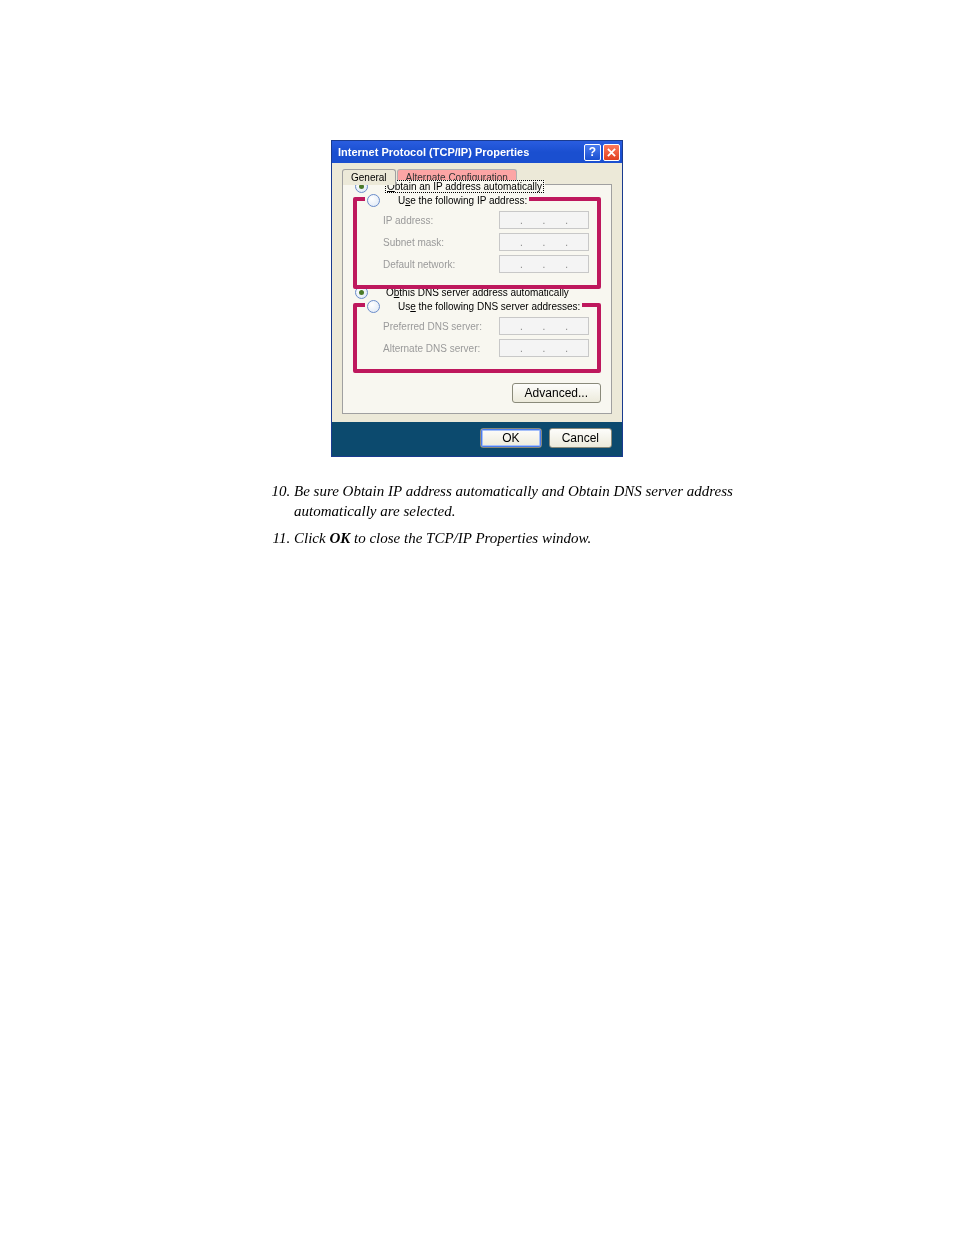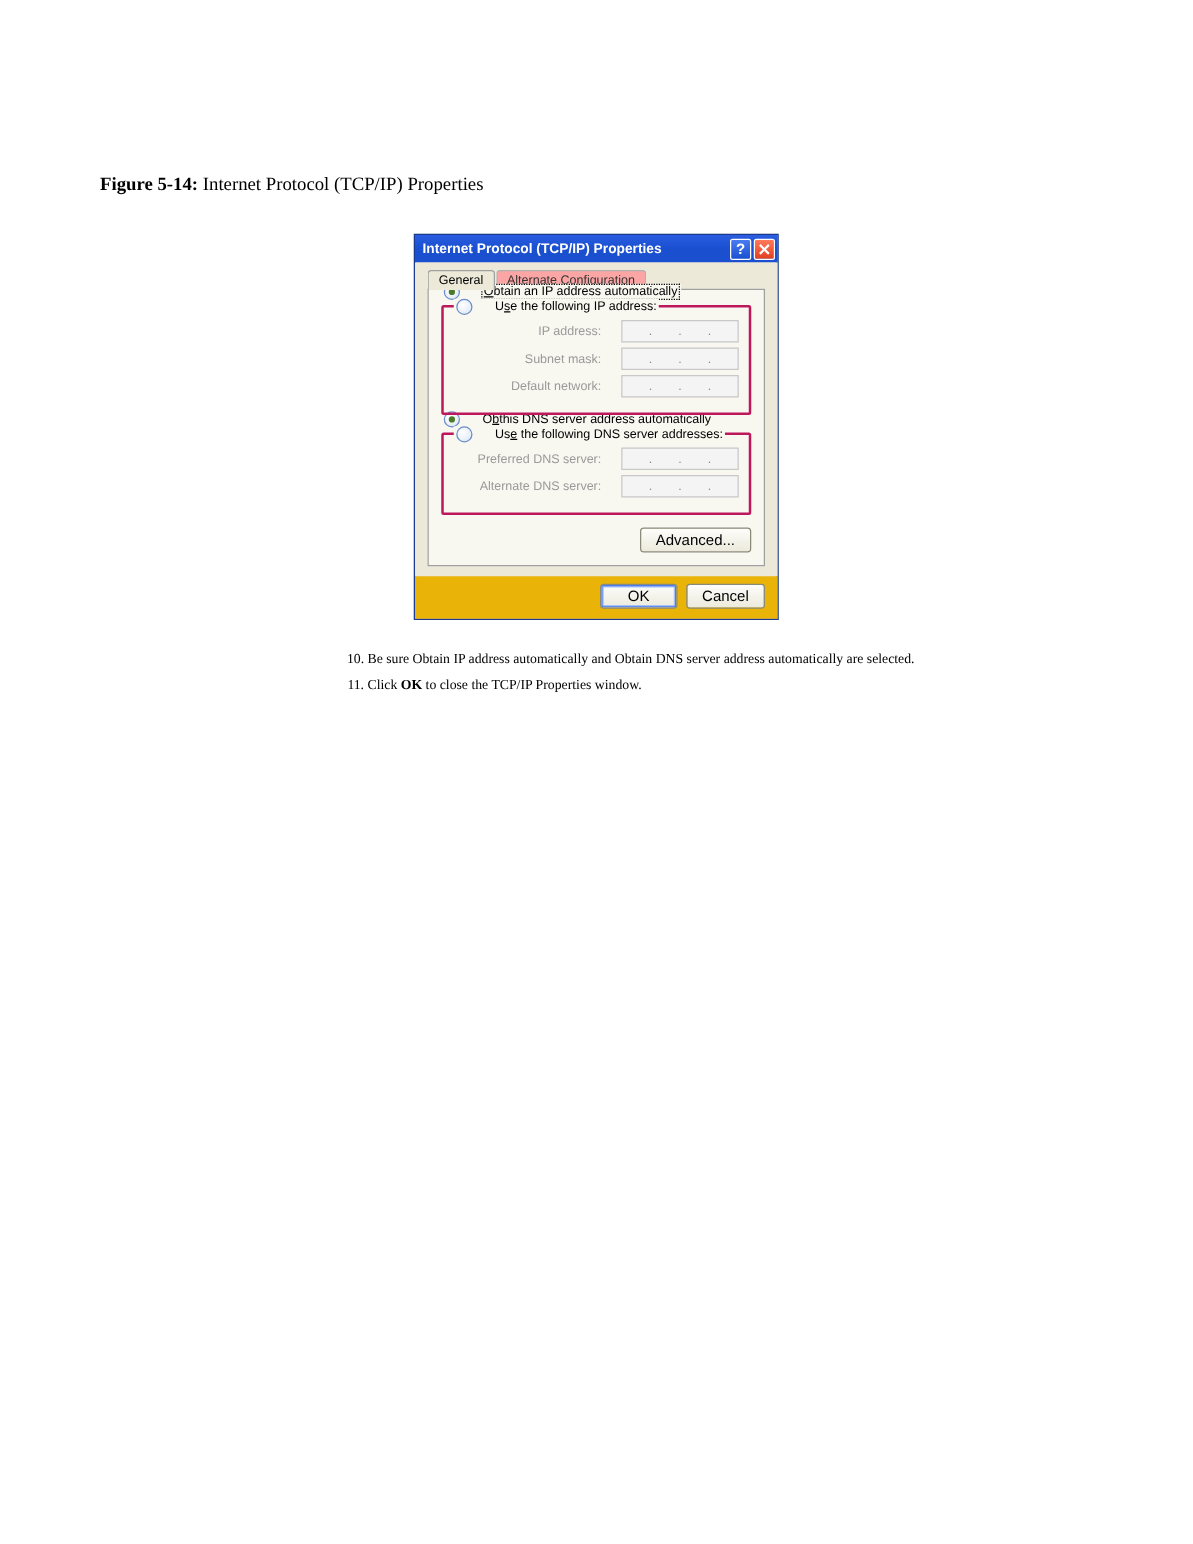--- a/index.html
+++ b/index.html
@@ -95,26 +95,25 @@
     z-index: 1;
   }
   .desc {
     font-size: 9.5px;
     line-height: 1.25;
     margin: 0 0 10px 0;
   }
 
   
   .xp-group {
-    border: 2px solid #be185d;
+    border: 4px solid #be185d;
     border-radius: 2px;
     padding: 6px 8px 8px 8px;
     margin: 4px 0 10px 0;
     position: relative;
-    text-align: right;
   }
   .radio-row {
     display: flex;
     align-items: center;
     font-size: 10px;
     margin: 3px 0;
   }
   .radio-row.top-legend {
     margin: -13px 0 4px 0;
     background: #f8f7f0;
@@ -186,44 +185,41 @@
     color: #000;
     margin-left: 4px;
   }
   .xp-btn.default {
     box-shadow: 0 0 0 1px #4a7cf0 inset, 0 0 0 2px #a6c0f9 inset;
   }
 
   .dlg-footer {
     text-align: right;
     padding: 6px 10px 8px 10px;
-    background: #eab308;
+    background: #0c4a6e;
   }
 
   
   ol.steps {
     margin: 0 60px 0 0;
     padding: 0 0 0 214px;
     font-family: Georgia, "Times New Roman", serif;
-    font-size: 11px;
+    font-size: 15px;
     line-height: 1.35;
+    font-style: italic;
   }
   ol.steps li {
     margin: 0 0 6px 0;
   }
 </style>
 </head>
 <body>
 
 <div class="page">
 
-  <p class="figure-caption">
-    <b>Figure 5-14:</b>
-    <span>Internet Protocol (TCP/IP) Properties</span>
-  </p>
 
   <div class="xp-dialog">
     <div class="titlebar">
       <span class="titlebar-text">Internet Protocol (TCP/IP) Properties</span>
       <span class="titlebar-btn help-btn">?</span>
       <span class="titlebar-btn close-btn">
         <svg width="9" height="9" viewBox="0 0 10 10">
             <path d="M1 1 L9 9 M9 1 L1 9" stroke="#fff" stroke-width="2"></path>
           </svg>
       </span>

